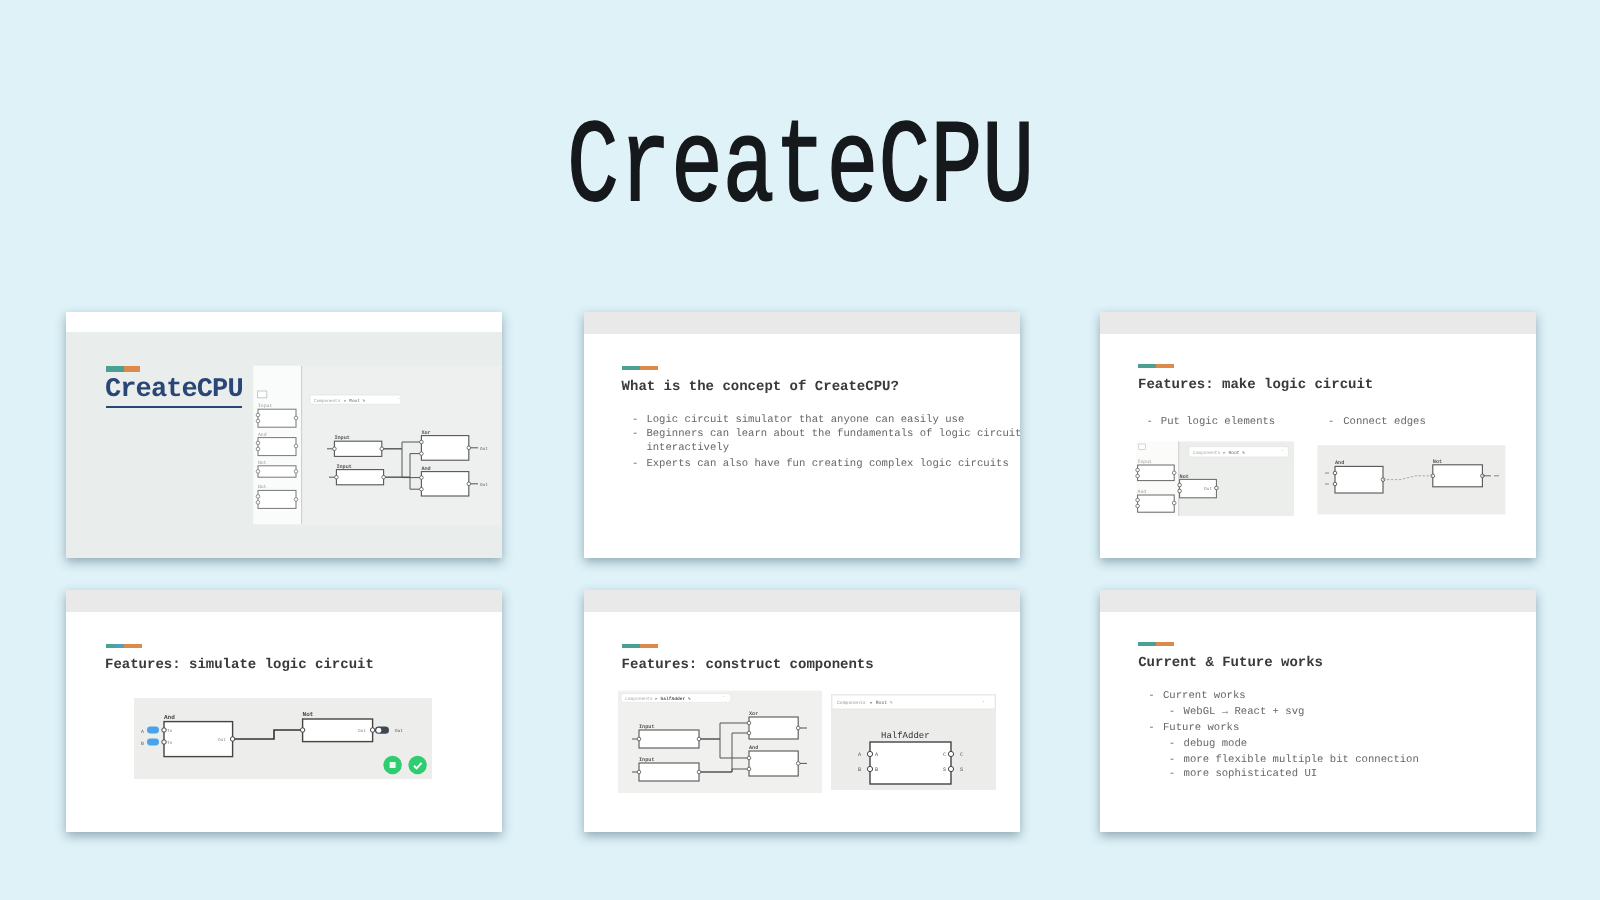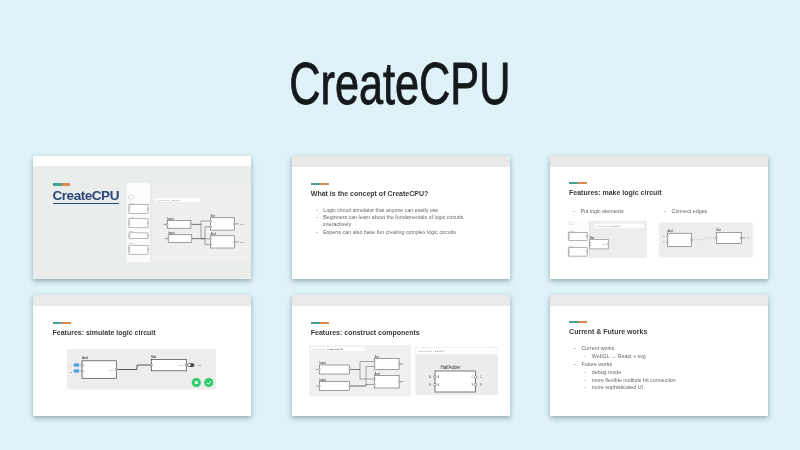--- a/index.html
+++ b/index.html
@@ -1,17 +1,17 @@
 <!DOCTYPE html>
 <html><head>
 <meta charset="utf-8">
 <style>
   html,body{margin:0;padding:0;}
   body{font-family:"Liberation Sans",sans-serif;}
-  .page{position:relative;width:800px;height:450px;background:#def2f8;overflow:hidden;}
+  .page{position:relative;width:800px;height:450px;background:#def2f8;overflow:hidden;font-family:Liberation Mono, monospace;}
   .big-title{position:absolute;left:0;top:54.5px;width:800px;text-align:center;}
   .big-title span{display:inline-block;font-size:59px;font-weight:400;color:#16191c;-webkit-text-stroke:0.9px #16191c;
     transform:scaleX(0.733);transform-origin:center;line-height:1;}
   .card{position:absolute;width:218px;height:121px;background:#ffffff;overflow:hidden;
     box-shadow:0 2px 5px rgba(40,70,85,0.42);}
   .strip{position:absolute;left:0;top:0;width:218px;height:11px;background:#e9e9e9;}
   .bar{position:absolute;height:2.1px;font-size:0;}
   .bar .t{display:inline-block;height:2.1px;vertical-align:top;background:#4aa092;}
   .bar .o{display:inline-block;height:2.1px;vertical-align:top;background:#dd894c;}
   .ctitle{position:absolute;font-weight:700;color:#3a3a3a;font-size:7px;white-space:nowrap;}

